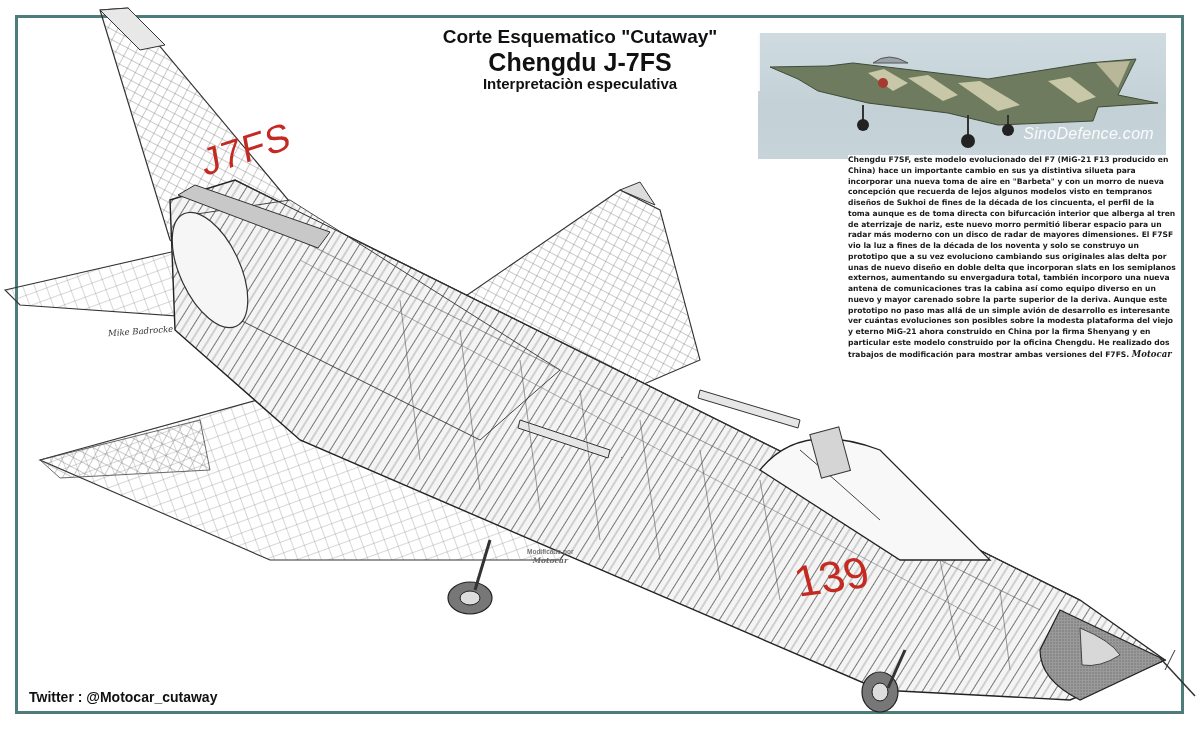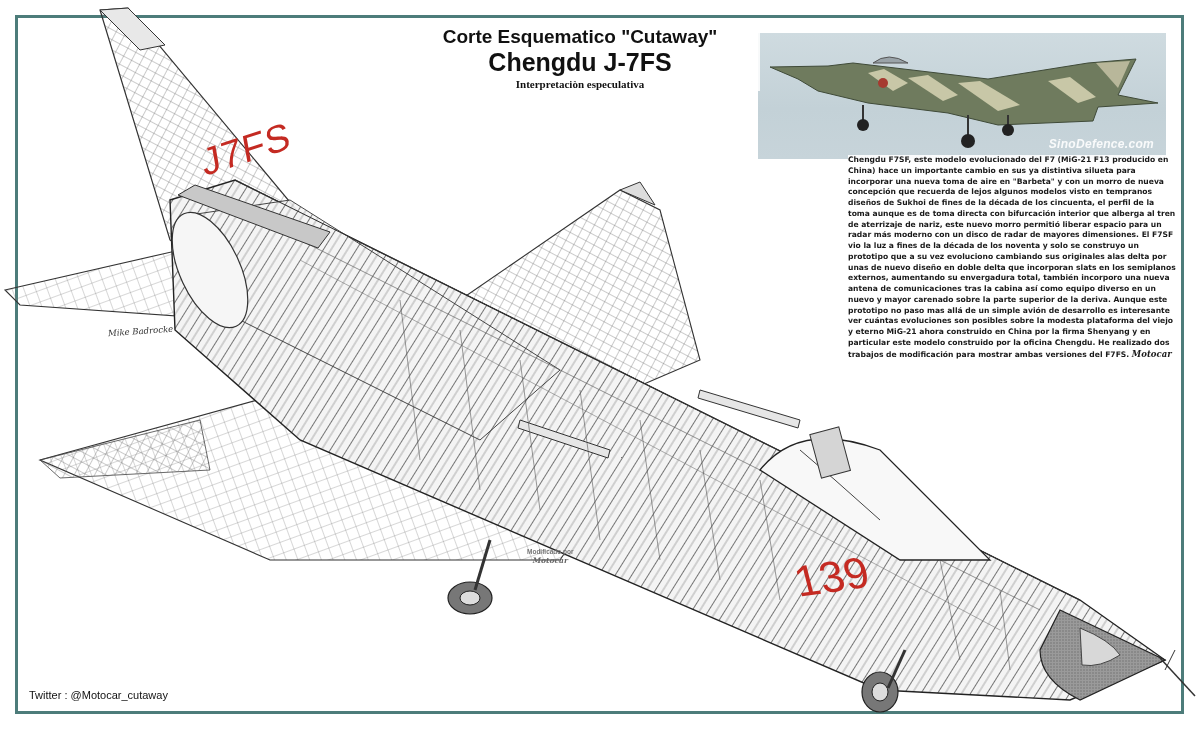--- a/index.html
+++ b/index.html
@@ -11,43 +11,43 @@
     border: 3px solid #4d7c7a;
   }
   .drawing { position: absolute; left: 0; top: 0; width: 1200px; height: 729px; }
 
   .title-block {
     position: absolute; left: 400px; top: 26px; width: 360px; text-align: center;
     background: rgba(255,255,255,0.85);
   }
   .title-line1 { font-family: "Liberation Sans", sans-serif; font-weight: bold; font-size: 19px; line-height: 22px; }
   .title-line2 { font-family: "Liberation Sans", sans-serif; font-weight: bold; font-size: 25px; line-height: 28px; text-align: center; }
-  .title-line3 { font-family: Liberation Serif, serif; font-weight: bold; font-size: 11px; line-height: 14px; margin-top: 1px; }
+  .title-line3 { font-family: Liberation Sans, sans-serif; font-weight: bold; font-size: 15px; line-height: 14px; margin-top: 1px; }
 
   .photo {
     position: absolute; left: 758px; top: 33px; width: 408px; height: 126px;
     background: linear-gradient(180deg, #cfdbe0 0%, #c3d1d7 60%, #c7d4da 100%);
     overflow: hidden;
   }
   .photo-credit {
-    position: absolute; right: 12px; bottom: 8px; color: #ffffff; font-style: italic;
-    font-weight: bold; font-size: 12px; font-family: "Liberation Sans", sans-serif;
+    position: absolute; right: 12px; bottom: 16px; color: #ffffff; font-style: italic;
+    font-weight: normal; font-size: 16px; font-family: "Liberation Sans", sans-serif;
     letter-spacing: 0.3px; opacity: 0.9;
   }
 
   .description {
     position: absolute; left: 848px; top: 155px; width: 330px;
     font-family: "DejaVu Sans", sans-serif; font-weight: bold; font-size: 7.6px; line-height: 10.75px;
     color: #1a1a1a; background: rgba(255,255,255,0.9);
   }
   .description .sig { font-family: "DejaVu Serif", serif; font-style: italic; font-weight: bold; font-size: 8.5px; }
 
   .twitter {
     position: absolute; left: 29px; top: 689px;
-    font-family: "Liberation Sans", sans-serif; font-weight: normal; font-size: 11px; color: #111;
+    font-family: "Liberation Sans", sans-serif; font-weight: bold; font-size: 14px; color: #111;
   }
 
   .mod-label {
     position: absolute; left: 527px; top: 547px; text-align: center;
     font-family: "Liberation Sans", sans-serif; font-weight: bold; font-size: 6.5px; color: #777; line-height: 9px;
   }
   .mod-label .sig { font-family: "DejaVu Serif", serif; font-style: italic; font-size: 7.5px; color: #666; }
 
   .artist-sig {
     position: absolute; left: 108px; top: 326px; transform: rotate(-4deg);

